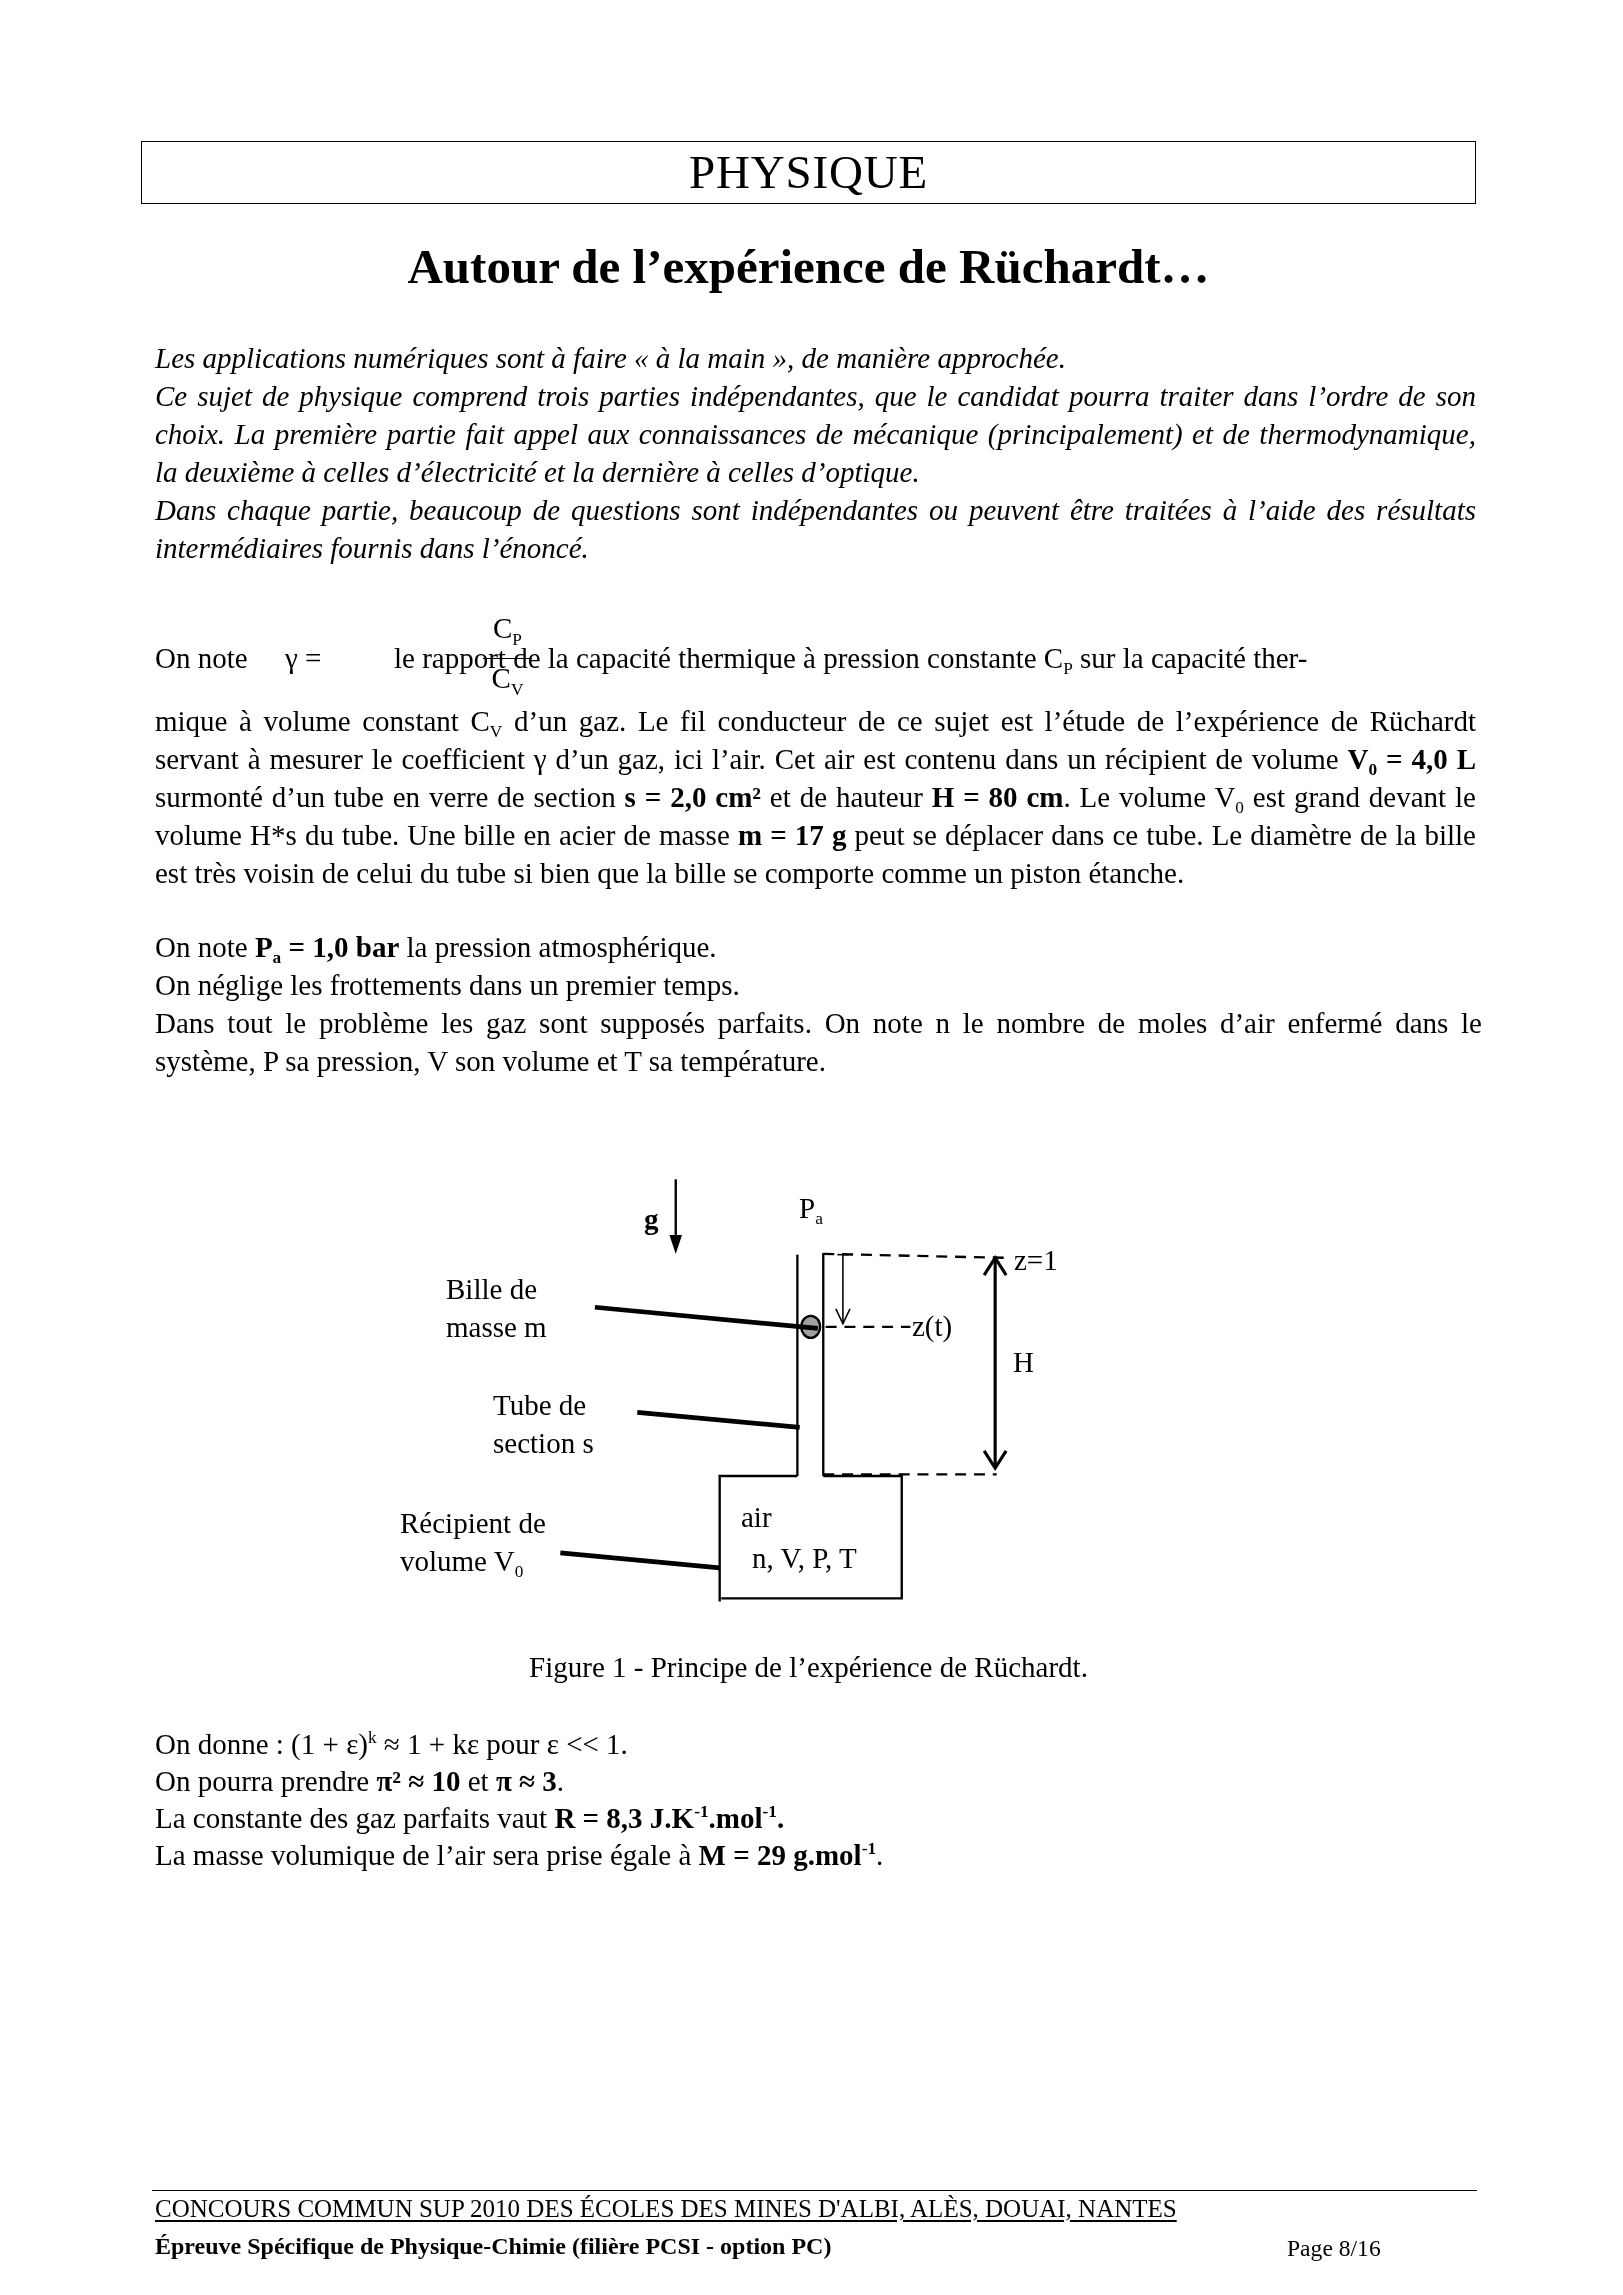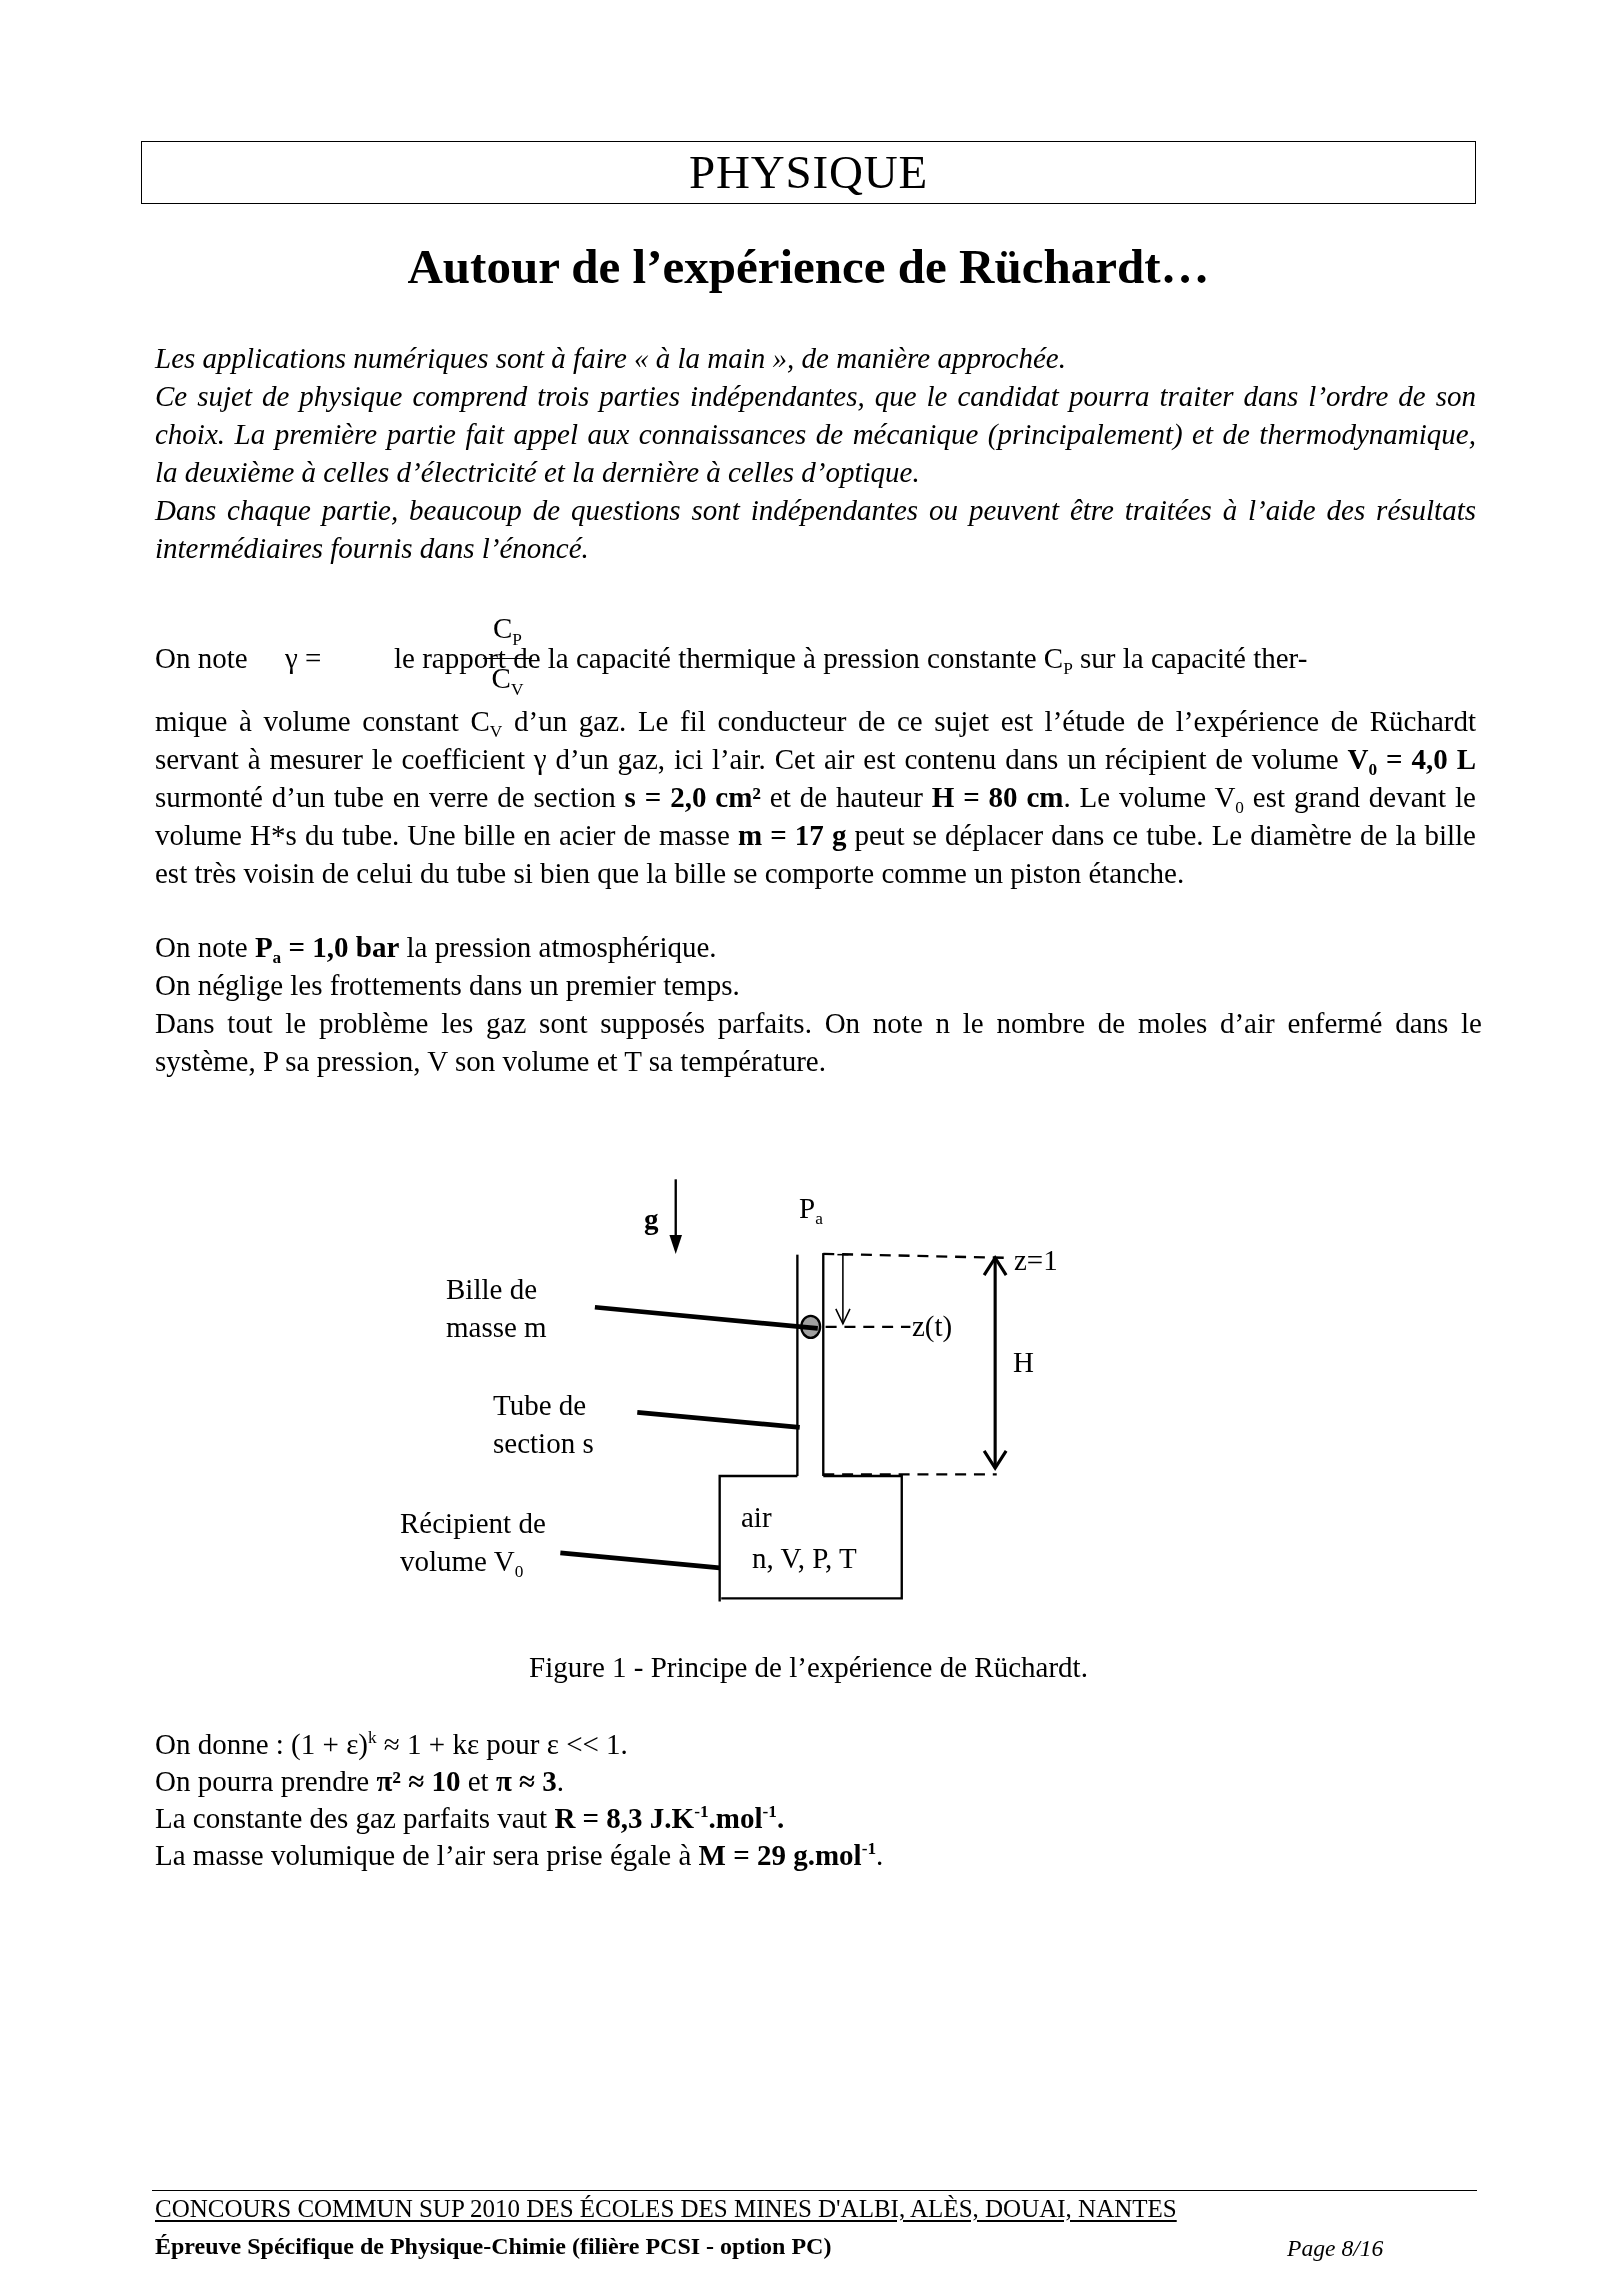--- a/index.html
+++ b/index.html
@@ -59,21 +59,21 @@
   }
   .footer-line1 {
     position: absolute; left: 155px; top: 2194px; font-size: 25px; line-height: 30px;
     text-decoration: underline; text-underline-offset: 3.1px; white-space: nowrap;
   }
   .footer-line2 {
     position: absolute; left: 155px; top: 2231px; width: 1174px;
     font-size: 24px; font-weight: bold; line-height: 30px; white-space: nowrap;
   }
   .footer-page {
-    position: absolute; left: 1287px; top: 2233px; font-size: 23.6px; line-height: 30px; white-space: nowrap; font-style: italic;
+    position: absolute; left: 1287px; top: 2233px; font-size: 23.6px; line-height: 30px; white-space: nowrap;
   }
 </style>
 </head>
 <body>
 
 <div class="page">
 
   <div class="header-box">
     <span>PHYSIQUE</span>
   </div>

